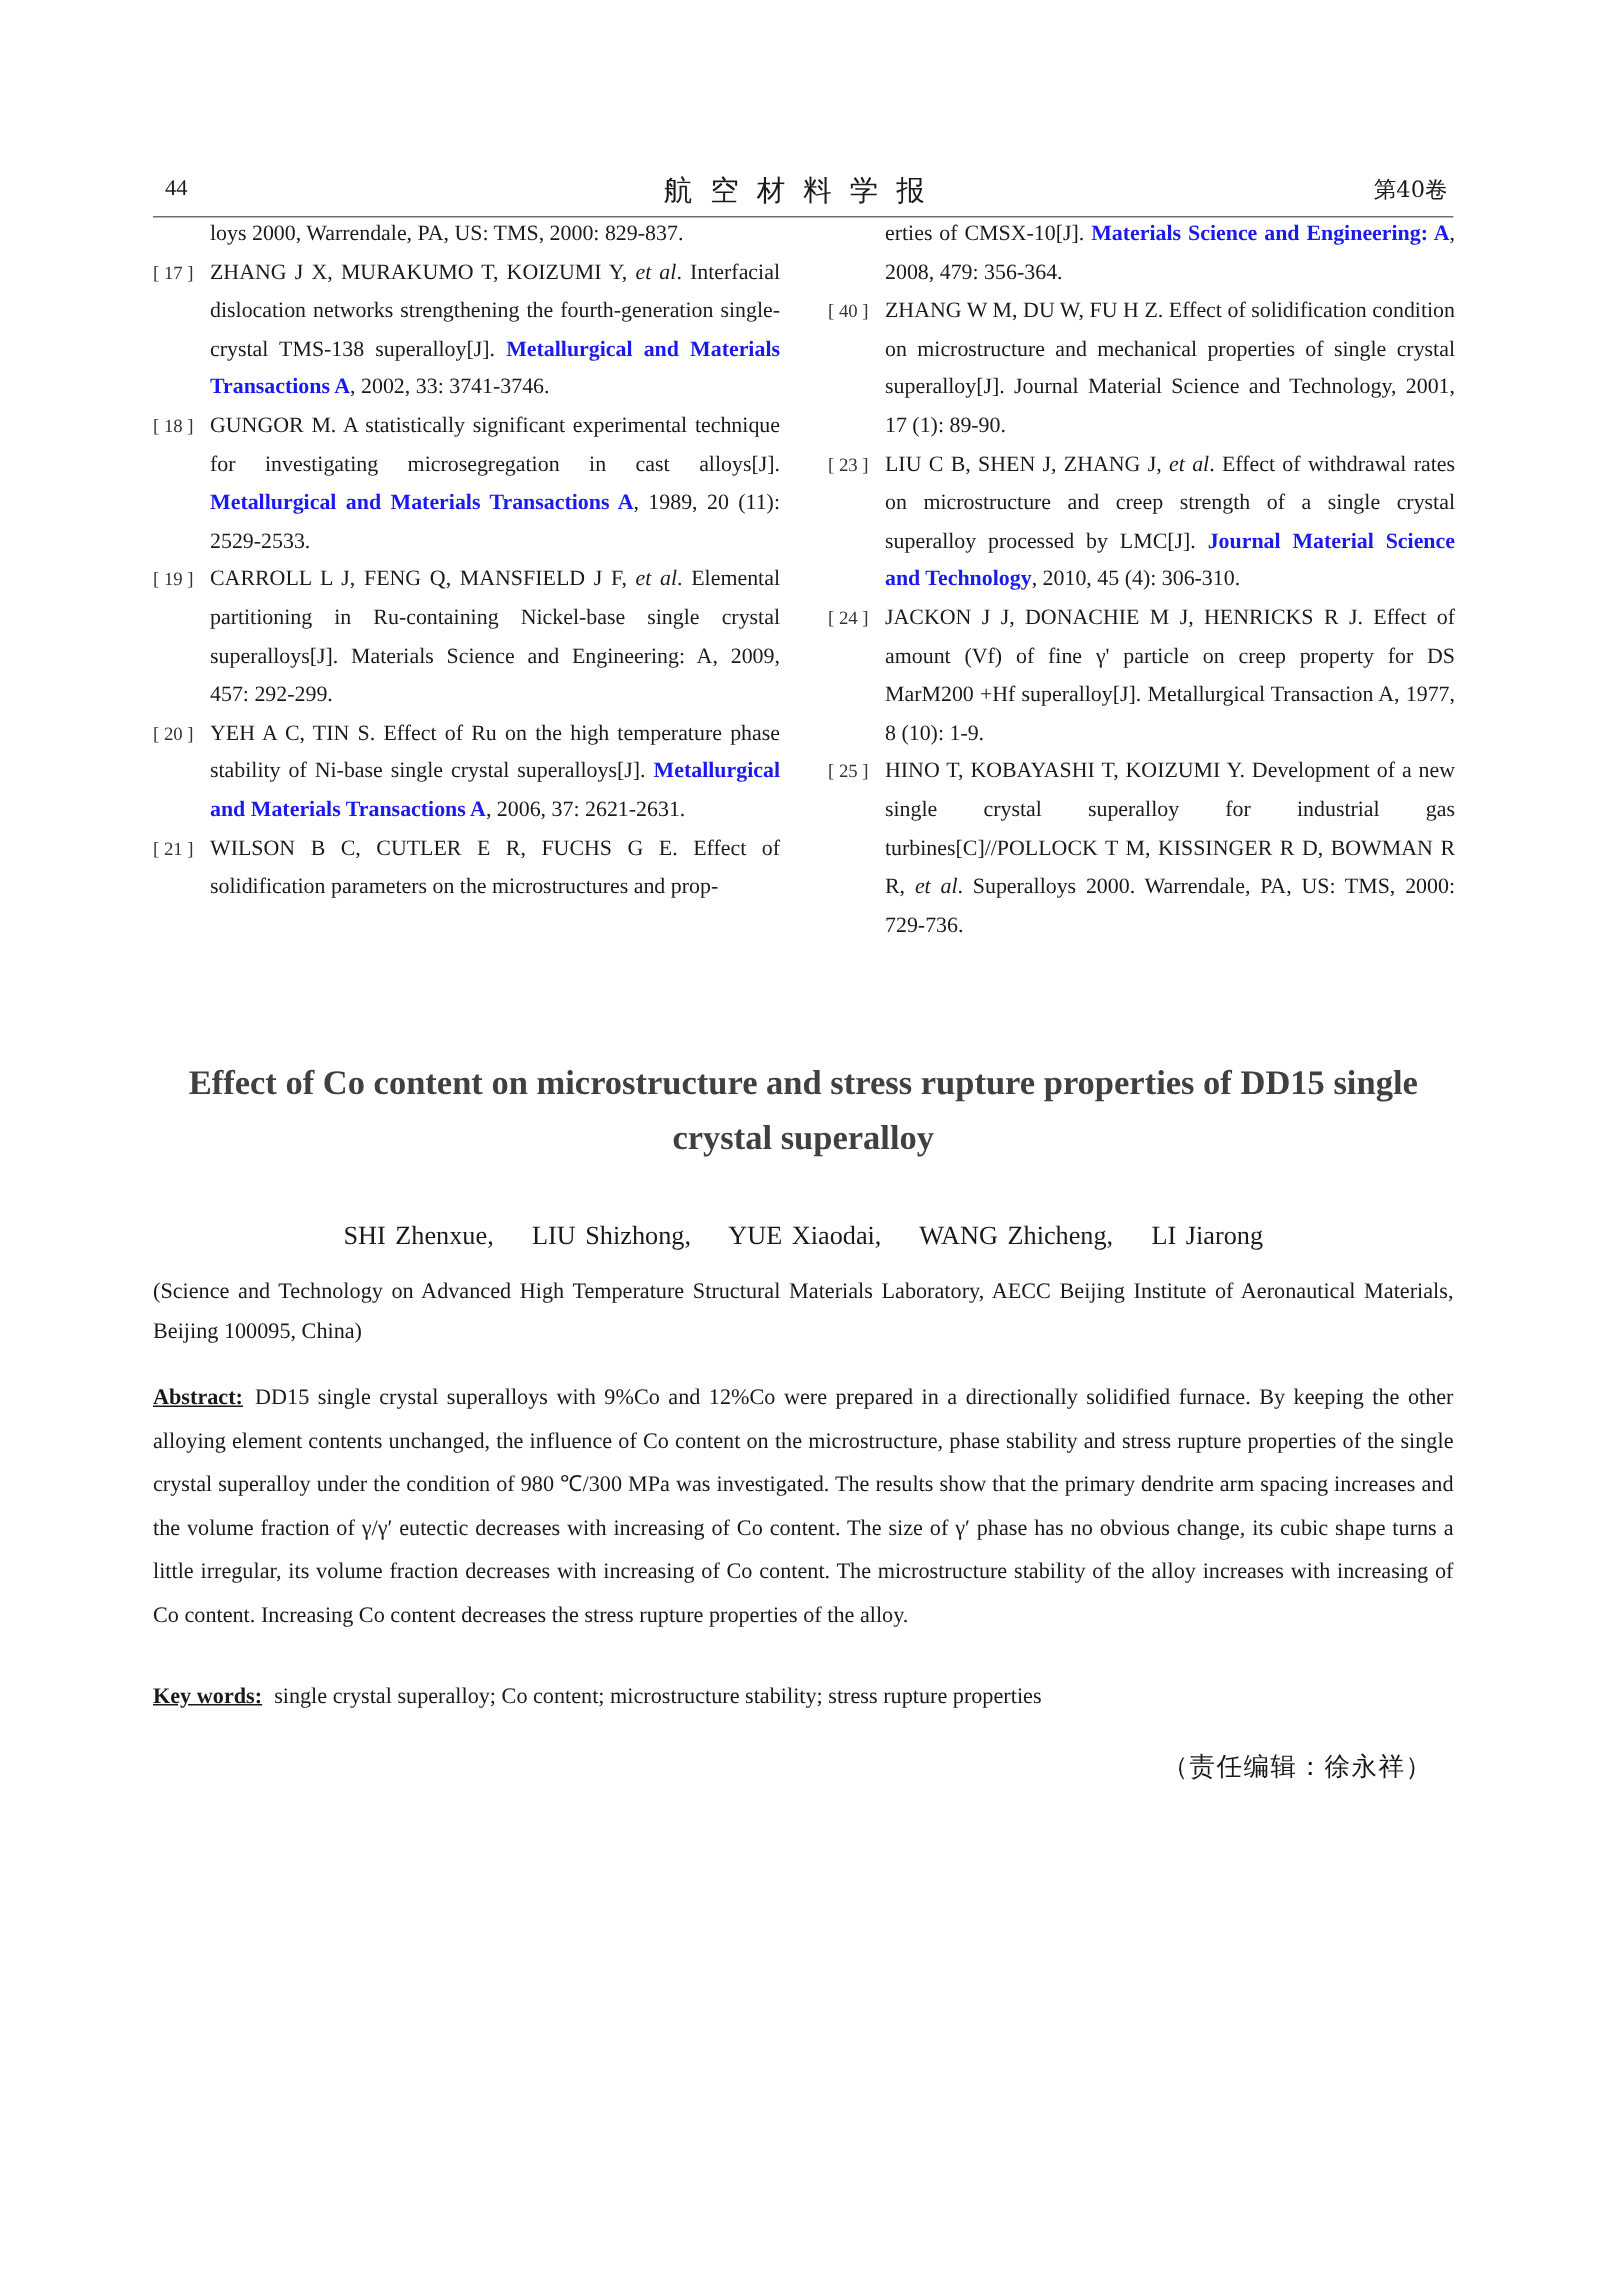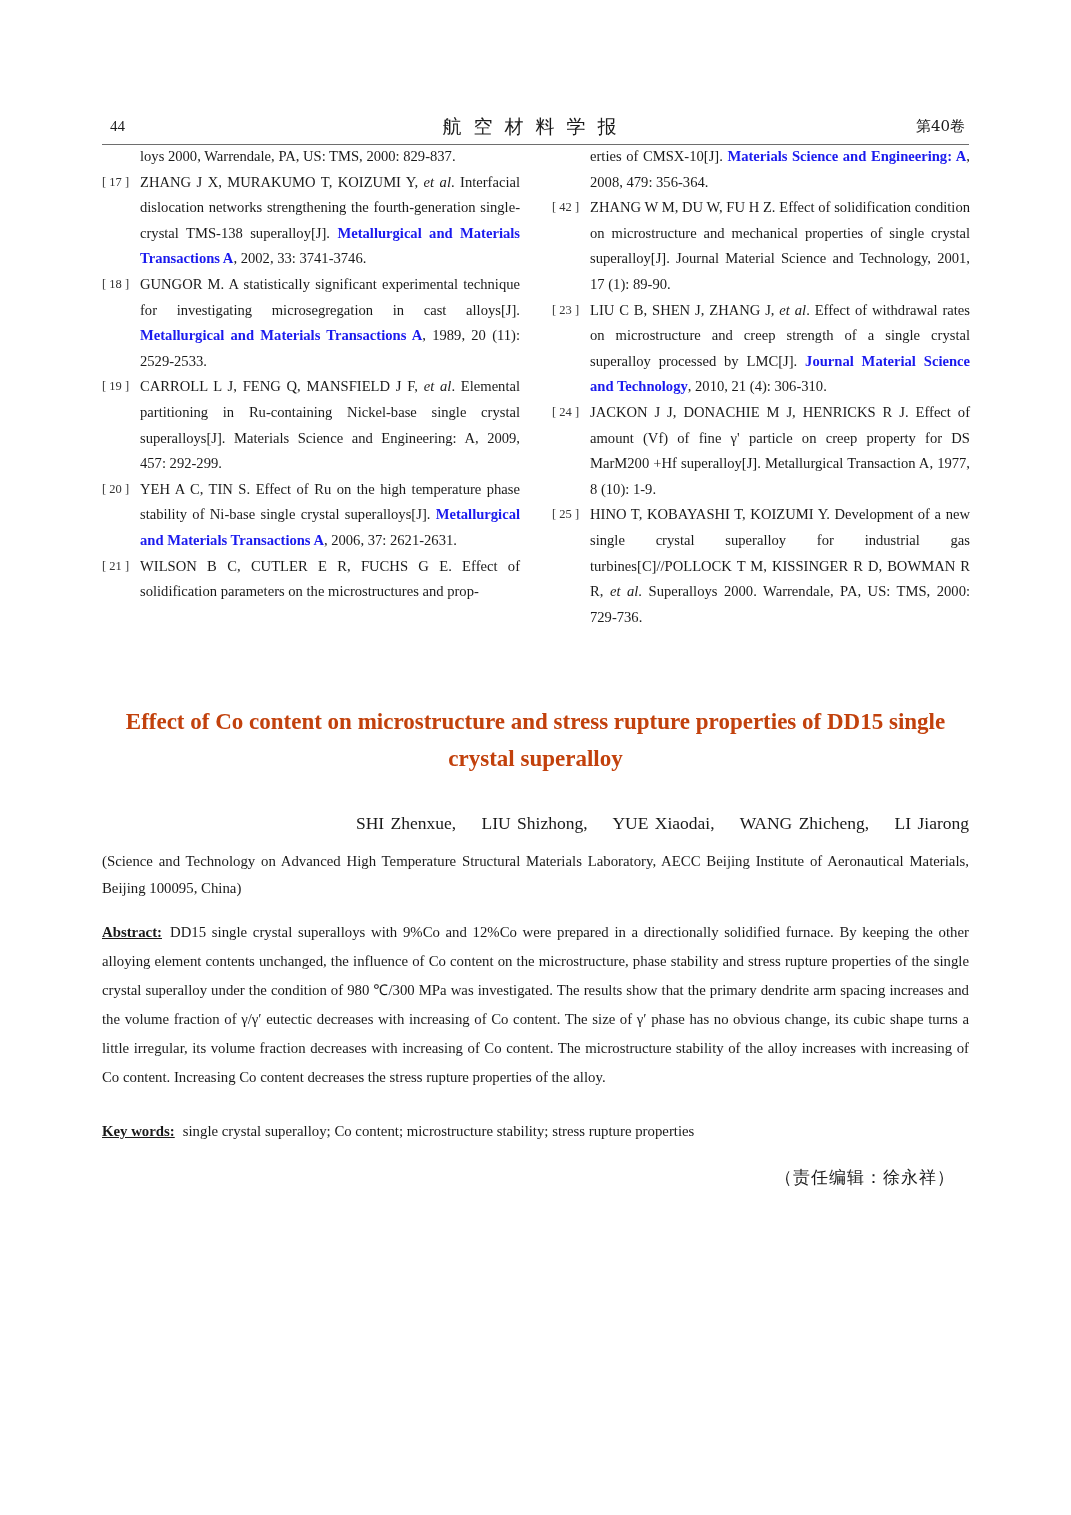--- a/index.html
+++ b/index.html
@@ -10,22 +10,22 @@
   .header .journal { position: absolute; left: 0; right: 0; top: 2px; text-align: center; font-size: 19px; letter-spacing: 12px; font-family: "DejaVu Serif", serif; }
   .header .vol { position: absolute; right: 4px; top: 5px; font-size: 15px; font-family: "DejaVu Serif", serif; }
   .refcol { position: absolute; top: 144px; width: 418px; font-size: 14.6px; line-height: 25.6px; }
   .refcol.left { left: 102px; }
   .refcol.right { left: 552px; width: 418px; }
   .ref { position: relative; padding-left: 38px; text-align: justify; margin-bottom: 0; }
   .ref .num { position: absolute; left: 0; top: 0; font-size: 12.5px; color: #333; white-space: nowrap; }
   .ref.cont { padding-left: 38px; }
   .link { color: #1a1aee; font-weight: bold; }
   .em { font-style: italic; }
-  .title { position: absolute; left: 102px; top: 703px; width: 867px; text-align: center; font-weight: bold; font-size: 23px; line-height: 37px; color: #c2410c; }
-  .authors { position: absolute; left: 102px; top: 813px; width: 867px; text-align: right; font-size: 17.5px; word-spacing: 2px; }
+  .title { position: absolute; left: 102px; top: 703px; width: 867px; text-align: center; font-weight: bold; font-size: 23px; line-height: 37px; color: #404040; }
+  .authors { position: absolute; left: 102px; top: 813px; width: 867px; text-align: center; font-size: 17.5px; word-spacing: 2px; }
   .affil { position: absolute; left: 102px; top: 848px; width: 867px; font-size: 14.8px; line-height: 27px; text-align: justify; }
   .abstract { position: absolute; left: 102px; top: 918px; width: 867px; font-size: 14.8px; line-height: 29px; text-align: justify; }
   .abstract b, .keywords b { font-weight: bold; margin-right: 8px; text-decoration: underline; }
   .keywords { position: absolute; left: 102px; top: 1123px; width: 867px; font-size: 14.8px; }
   .editor { position: absolute; right: 102px; top: 1166px; font-size: 17px; font-family: "DejaVu Serif", serif; letter-spacing: 1px; }
 </style>
 </head>
 <body>
 
 <div class="page">
@@ -39,22 +39,22 @@
   <div class="refcol left" id="ref-left">
       <div class="ref cont"><span>loys 2000, Warrendale, PA, US: TMS, 2000: 829-837.</span></div>
       <div class="ref"><span class="num">[ 17 ]</span><span>ZHANG J X, MURAKUMO T, KOIZUMI Y, </span><span class="em">et al</span><span>. Interfacial dislocation networks strengthening the fourth-generation single-crystal TMS-138 superalloy[J]. </span><span class="link">Metallurgical and Materials Transactions A</span><span>, 2002, 33: 3741-3746.</span></div>
       <div class="ref"><span class="num">[ 18 ]</span><span>GUNGOR M. A statistically significant experimental technique for investigating microsegregation in cast alloys[J]. </span><span class="link">Metallurgical and Materials Transactions A</span><span>, 1989, 20 (11): 2529-2533.</span></div>
       <div class="ref"><span class="num">[ 19 ]</span><span>CARROLL L J, FENG Q, MANSFIELD J F, </span><span class="em">et al</span><span>. Elemental partitioning in Ru-containing Nickel-base single crystal superalloys[J]. Materials Science and Engineering: A, 2009, 457: 292-299.</span></div>
       <div class="ref"><span class="num">[ 20 ]</span><span>YEH A C, TIN S. Effect of Ru on the high temperature phase stability of Ni-base single crystal superalloys[J]. </span><span class="link">Metallurgical and Materials Transactions A</span><span>, 2006, 37: 2621-2631.</span></div>
       <div class="ref"><span class="num">[ 21 ]</span><span>WILSON B C, CUTLER E R, FUCHS G E. Effect of solidification parameters on the microstructures and prop-</span></div>
     </div>
   <div class="refcol right" id="ref-right">
       <div class="ref cont"><span>erties of CMSX-10[J]. </span><span class="link">Materials Science and Engineering: A</span><span>, 2008, 479: 356-364.</span></div>
-      <div class="ref"><span class="num">[ 42 ]</span><span>ZHANG W M, DU W, FU H Z. Effect of solidification condition on microstructure and mechanical properties of single crystal superalloy[J]. Journal Material Science and Technology, 2001, 17 (1): 89-90.</span></div>
-      <div class="ref"><span class="num">[ 23 ]</span><span>LIU C B, SHEN J, ZHANG J, </span><span class="em">et al</span><span>. Effect of withdrawal rates on microstructure and creep strength of a single crystal superalloy processed by LMC[J]. </span><span class="link">Journal Material Science and Technology</span><span>, 2010, 21 (4): 306-310.</span></div>
+      <div class="ref"><span class="num">[ 40 ]</span><span>ZHANG W M, DU W, FU H Z. Effect of solidification condition on microstructure and mechanical properties of single crystal superalloy[J]. Journal Material Science and Technology, 2001, 17 (1): 89-90.</span></div>
+      <div class="ref"><span class="num">[ 23 ]</span><span>LIU C B, SHEN J, ZHANG J, </span><span class="em">et al</span><span>. Effect of withdrawal rates on microstructure and creep strength of a single crystal superalloy processed by LMC[J]. </span><span class="link">Journal Material Science and Technology</span><span>, 2010, 45 (4): 306-310.</span></div>
       <div class="ref"><span class="num">[ 24 ]</span><span>JACKON J J, DONACHIE M J, HENRICKS R J. Effect of amount (Vf) of fine γ' particle on creep property for DS MarM200 +Hf superalloy[J]. Metallurgical Transaction A, 1977, 8 (10): 1-9.</span></div>
       <div class="ref"><span class="num">[ 25 ]</span><span>HINO T, KOBAYASHI T, KOIZUMI Y. Development of a new single crystal superalloy for industrial gas turbines[C]//POLLOCK T M, KISSINGER R D, BOWMAN R R, </span><span class="em">et al</span><span>. Superalloys 2000. Warrendale, PA, US: TMS, 2000: 729-736.</span></div>
     </div>
 
   <div class="title">Effect of Co content on microstructure and stress rupture properties of DD15 single crystal superalloy</div>
   <div class="authors" style="white-space: pre;">SHI Zhenxue,    LIU Shizhong,    YUE Xiaodai,    WANG Zhicheng,    LI Jiarong</div>
   <div class="affil">(Science and Technology on Advanced High Temperature Structural Materials Laboratory, AECC Beijing Institute of Aeronautical Materials, Beijing 100095, China)</div>
 
   <div class="abstract">
     <b>Abstract:</b><span>DD15 single crystal superalloys with 9%Co and 12%Co were prepared in a directionally solidified furnace. By keeping the other alloying element contents unchanged, the influence of Co content on the microstructure, phase stability and stress rupture properties of the single crystal superalloy under the condition of 980 ℃/300 MPa was investigated. The results show that the primary dendrite arm spacing increases and the volume fraction of γ/γ′ eutectic decreases with increasing of Co content. The size of γ′ phase has no obvious change, its cubic shape turns a little irregular, its volume fraction decreases with increasing of Co content. The microstructure stability of the alloy increases with increasing of Co content. Increasing Co content decreases the stress rupture properties of the alloy.</span>

